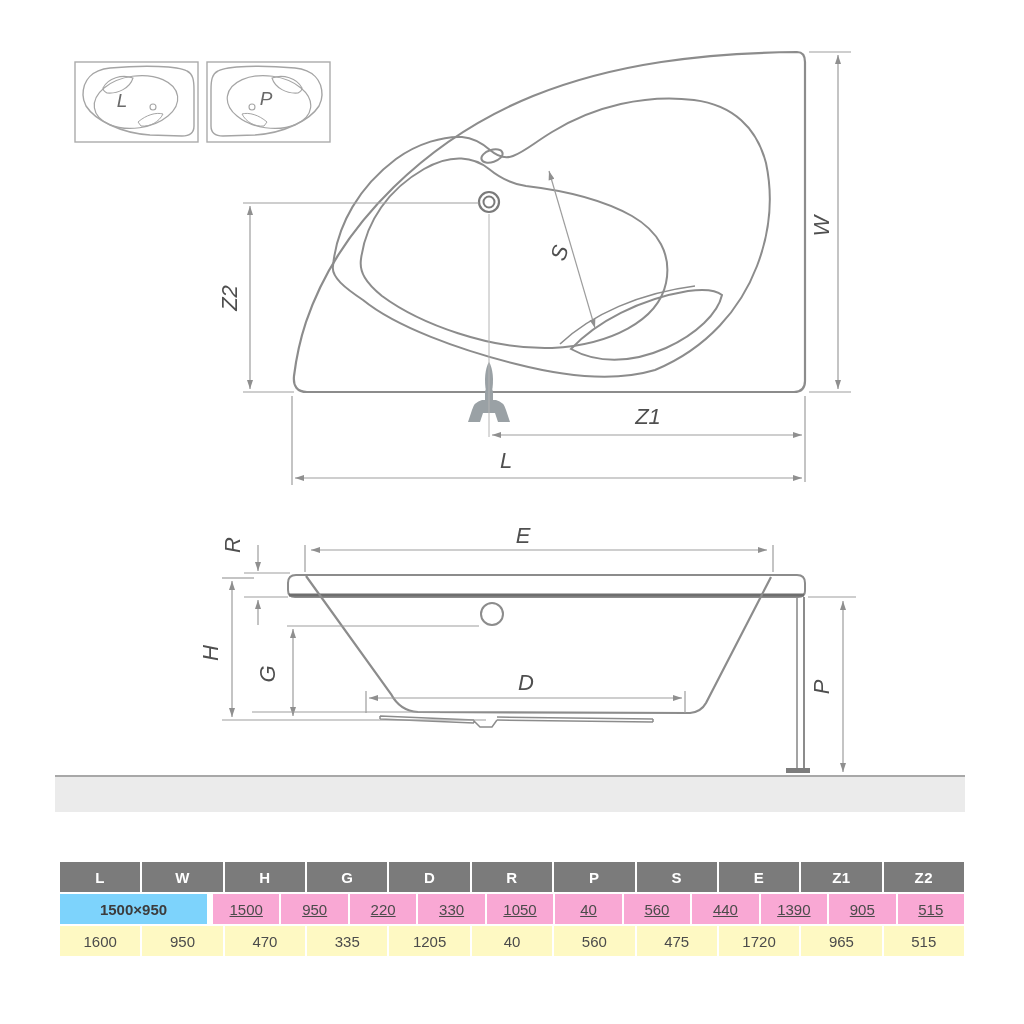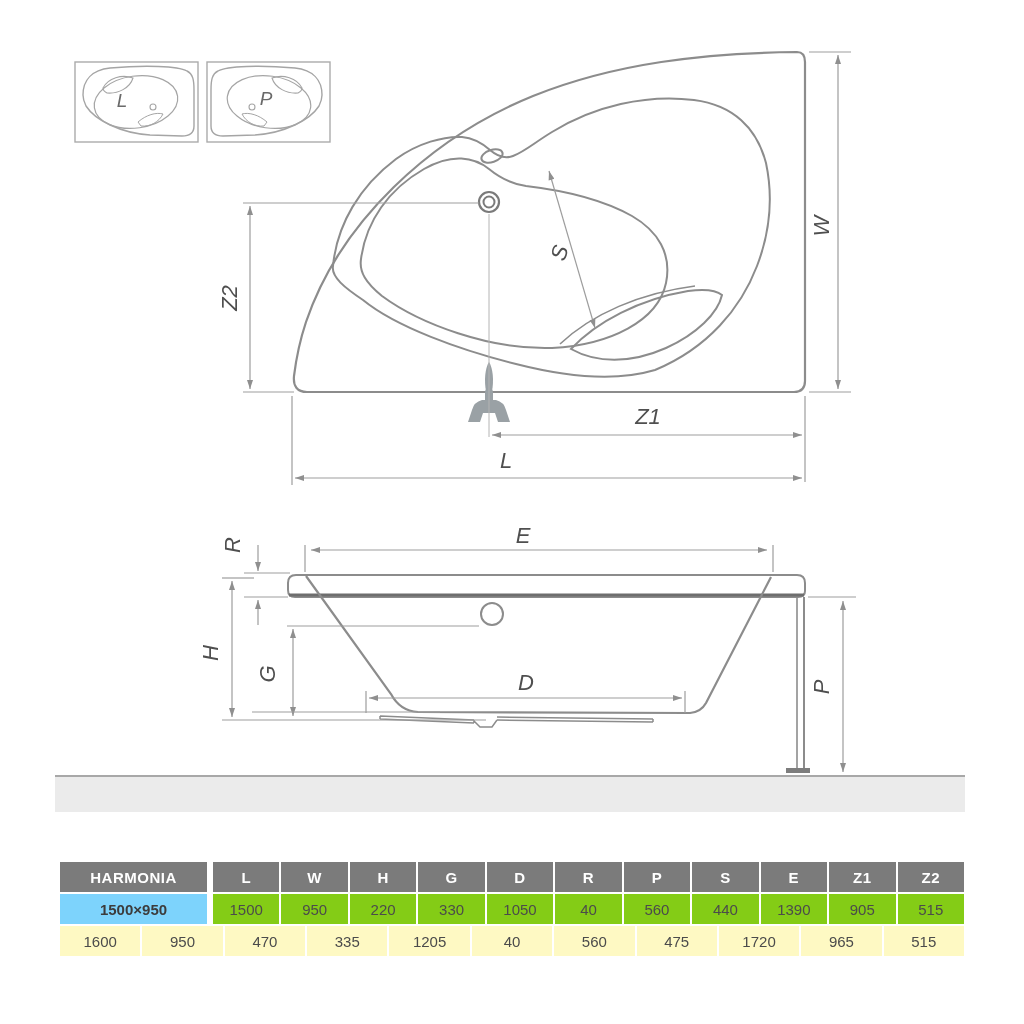--- a/index.html
+++ b/index.html
@@ -12,21 +12,21 @@
   
   #spec-table{position:absolute;left:60px;top:862px;width:904px;}
   .t-row{display:flex;margin-bottom:2px;}
   .t-cell{display:flex;align-items:center;justify-content:center;height:30px;
           font-size:15px;color:#4b4b4b;}
   .t-first{width:147px;flex:none;margin-right:6px;font-weight:bold;}
   .t-val{flex:1;margin-right:2px;}
   .t-row .t-val:last-child{margin-right:0;}
   .t-head .t-cell{background:#7b7b7b;color:#ffffff;font-weight:bold;letter-spacing:.5px;}
   .t-body .t-first{background:#7dd3fc;color:#3c3c3c;}
-  .t-body.r1 .t-val{background:#84cc16;}
+  .t-body.r1 .t-val{background:#f9a8d4;text-decoration:underline;}
   .t-body.r2 .t-val{background:#fef9c3;}
 </style>
 </head>
 <body>
 
 <div id="stage">
 
 <svg id="drawing" width="1024" height="1024" viewBox="0 0 1024 1024">
   <defs>
     <marker id="arwE" markerWidth="11" markerHeight="8" refX="9" refY="3" orient="auto" markerUnits="userSpaceOnUse">
@@ -158,21 +158,20 @@
     <text class="dimlabel" x="233" y="552" text-anchor="middle" transform="rotate(-90 233 545)">R</text>
     <text class="dimlabel" x="211" y="660" text-anchor="middle" transform="rotate(-90 211 653)">H</text>
     <text class="dimlabel" x="268" y="681" text-anchor="middle" transform="rotate(-90 268 674)">G</text>
     <text class="dimlabel" x="526" y="690" text-anchor="middle">D</text>
     <text class="dimlabel" x="822" y="694" text-anchor="middle" transform="rotate(-90 822 687)">P</text>
   </g>
 </svg>
 
   <div id="spec-table">
     <div class="t-row t-head">
-      <div class="t-cell t-first">HARMONIA</div>
       <div class="t-cell t-val">L</div>
       <div class="t-cell t-val">W</div>
       <div class="t-cell t-val">H</div>
       <div class="t-cell t-val">G</div>
       <div class="t-cell t-val">D</div>
       <div class="t-cell t-val">R</div>
       <div class="t-cell t-val">P</div>
       <div class="t-cell t-val">S</div>
       <div class="t-cell t-val">E</div>
       <div class="t-cell t-val">Z1</div>

